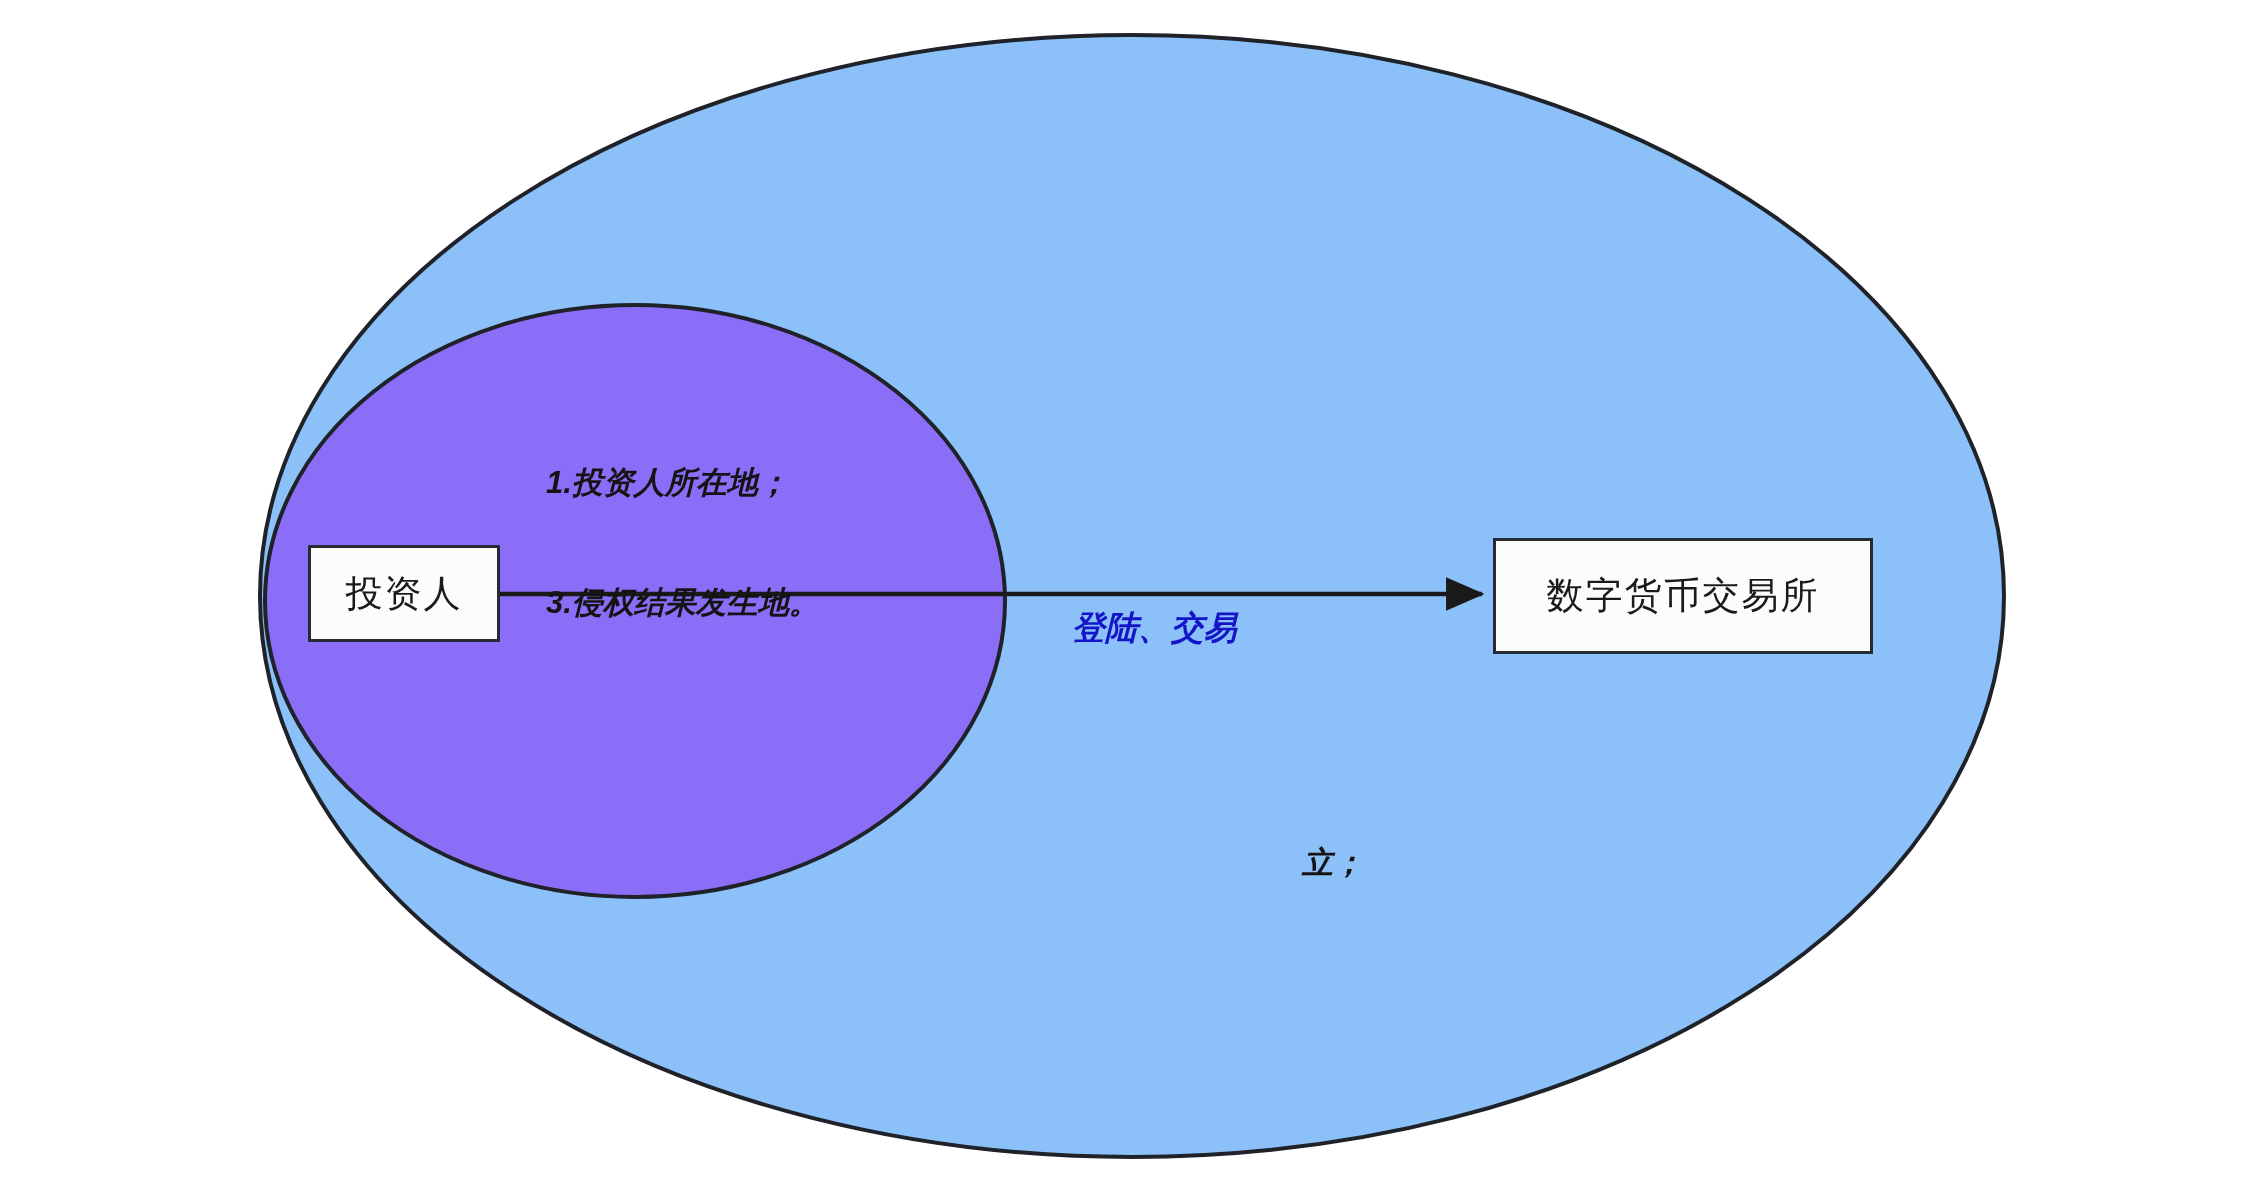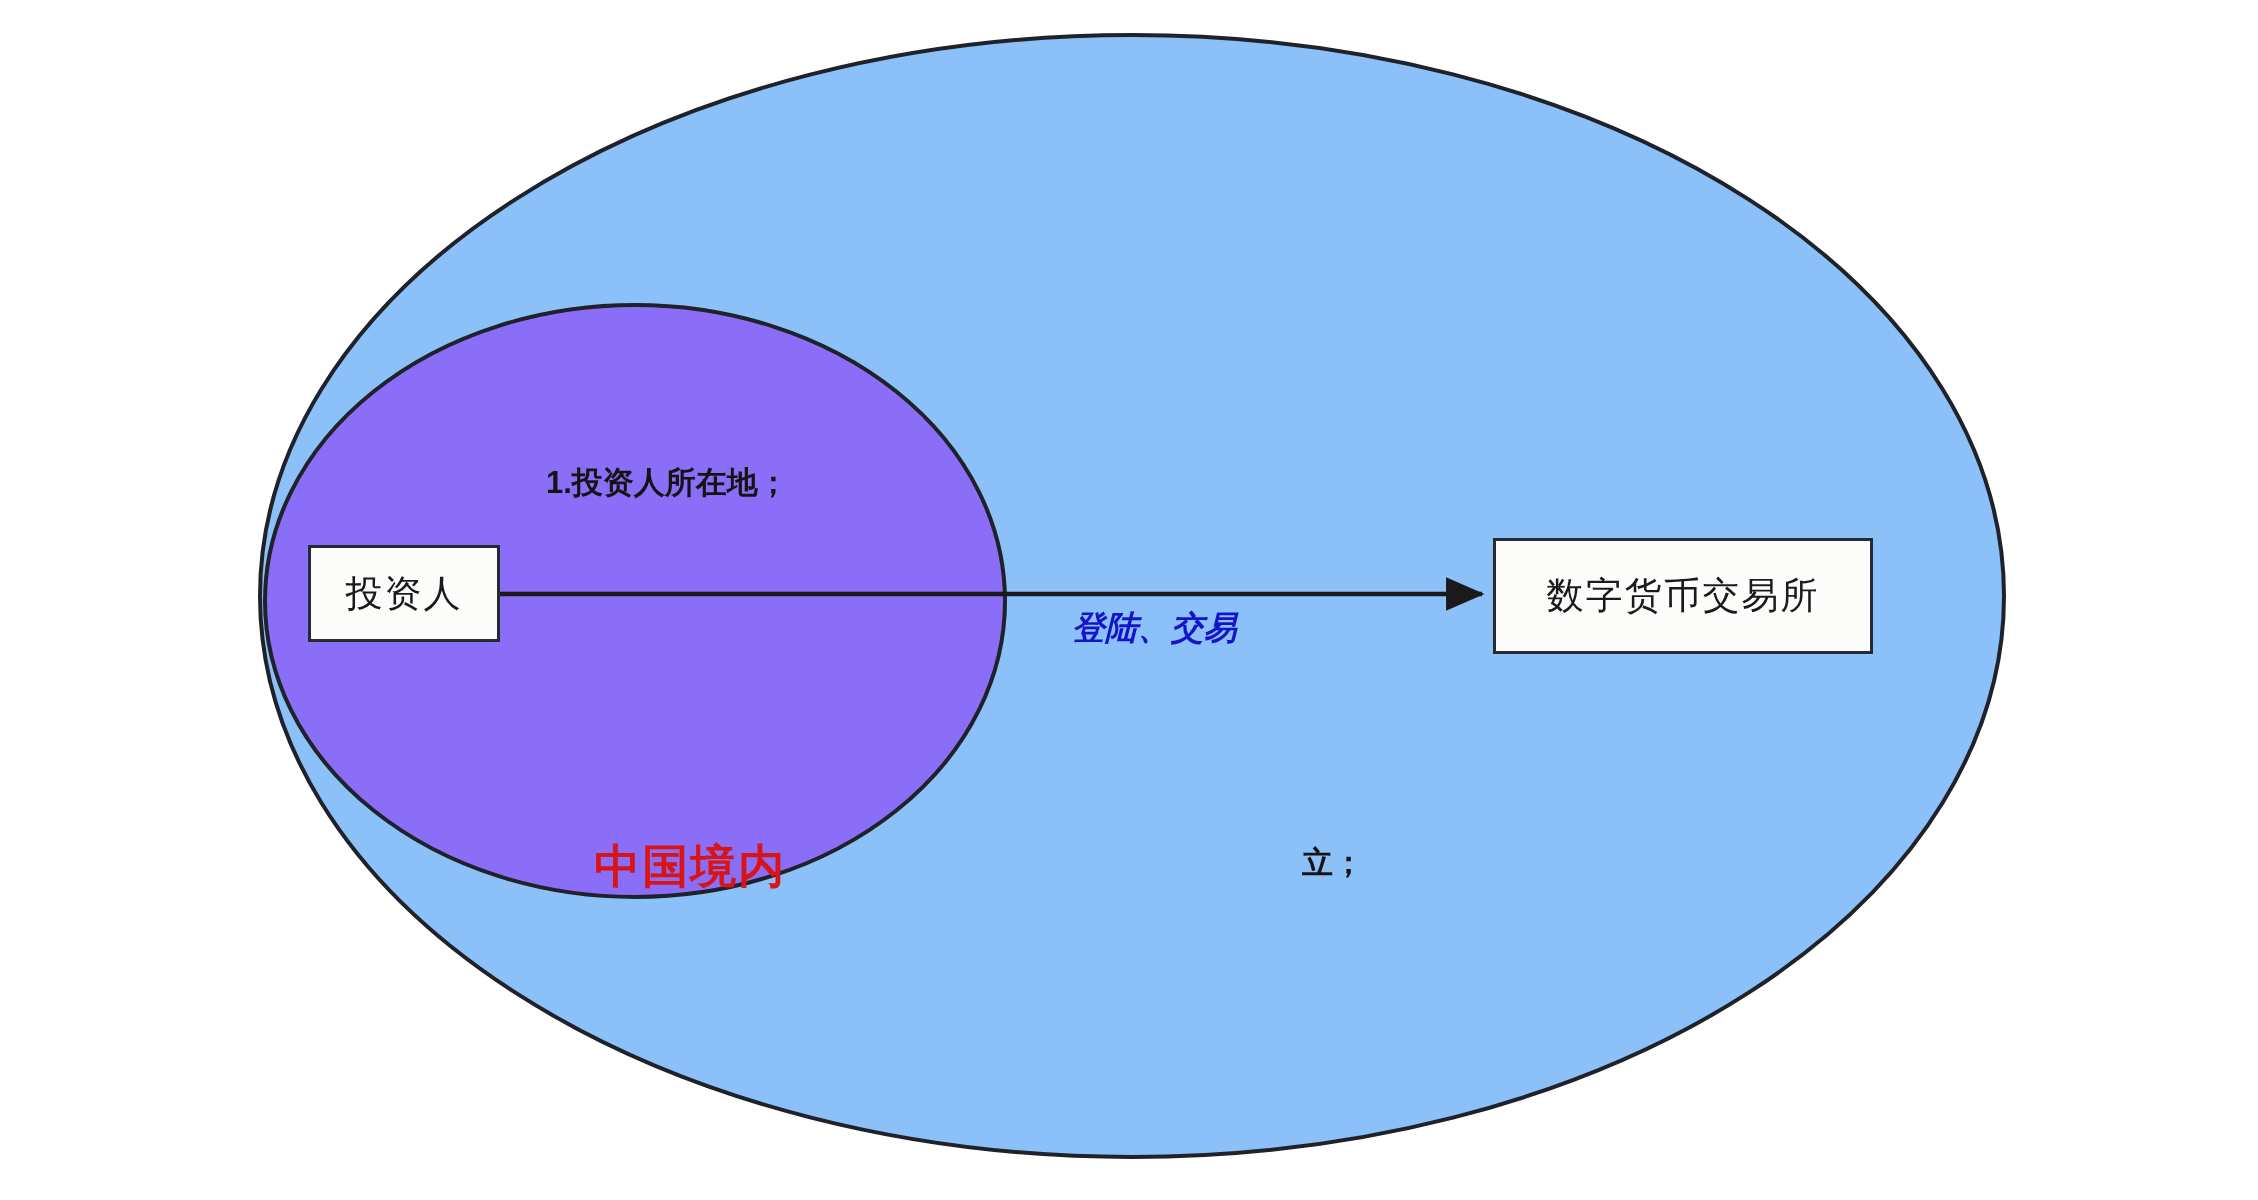--- a/index.html
+++ b/index.html
@@ -33,20 +33,21 @@
   }
 
   .list-block {
     font-size: 31px;
     font-weight: 700;
     color: #141414;
     letter-spacing: 0px;
   }
   .list-block .li {
     display: block;
+    font-style: italic;
   }
 
   .region-label {
     font-size: 46px;
     font-weight: 700;
     color: #d81414;
     letter-spacing: 2px;
   }
 
   .edge-label {
@@ -100,25 +101,23 @@
   <div class="node-box" id="node-exchange" style="left: 1493px; top: 538px; width: 380px; height: 116px; background: rgb(252, 252, 250); border-color: rgb(38, 43, 51);">
     <span class="node-label">数字货币交易所</span>
   </div>
 
   <div class="overlay edge-label" style="left:1035px; top:564px;">
     <span>登陆、交易</span>
   </div>
 
   <div class="overlay list-block" style="left:546px; top:382px;">
     <span class="li">1.投资人所在地；</span>
+    <span class="li">3.侵权结果发生地。</span>
   </div>
 
   <div class="overlay list-block" style="left:1302px; top:762px;">
     <span class="li">立；</span>
     
   </div>
 
-  <div class="overlay region-label" style="left:535px; top:777px;">
-    <span>中国境内</span>
-  </div>
 
 
 </div>
 
 </body></html>

